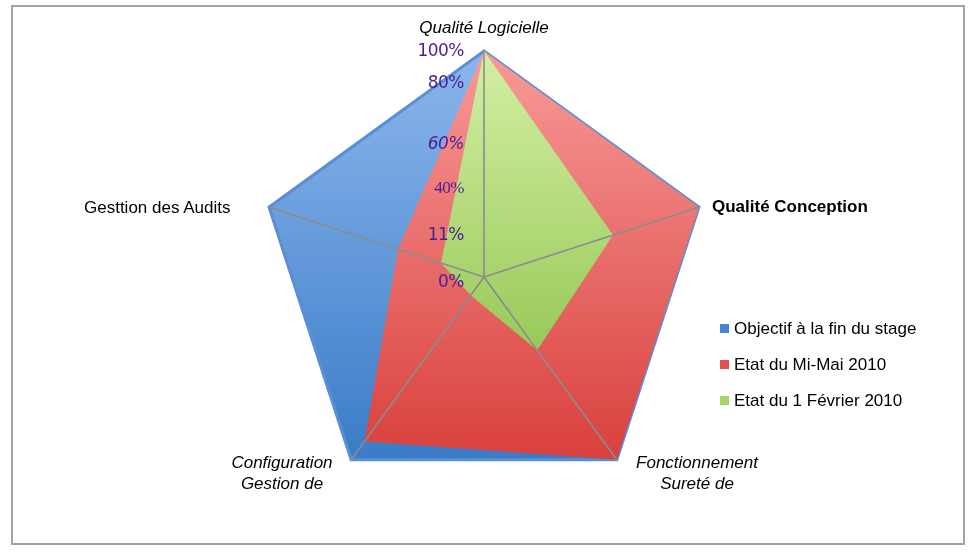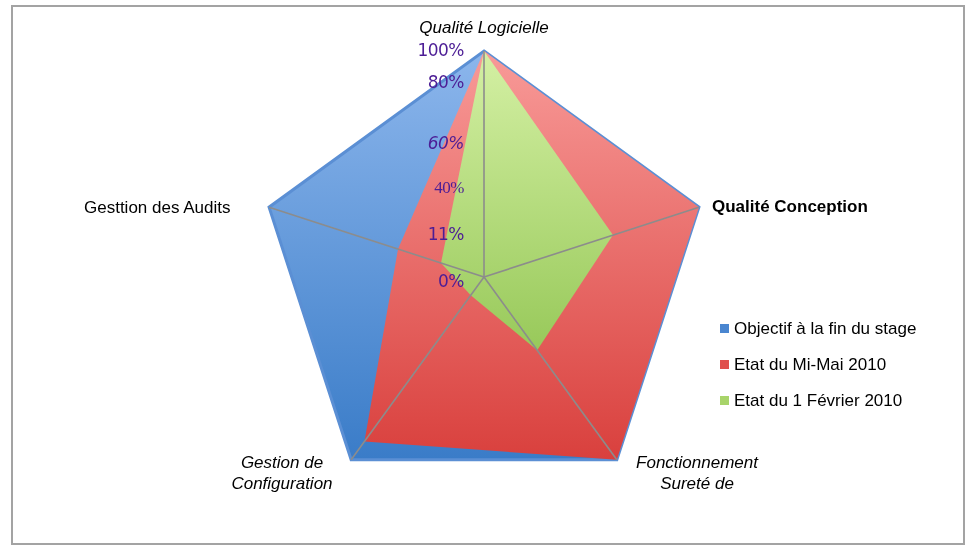--- a/index.html
+++ b/index.html
@@ -48,22 +48,22 @@
     </g>
 </svg>
 
 <div class="axis-label center" style="left:404px; top:17px; width:160px;">Qualité Logicielle</div>
 <div class="axis-label" style="left:712px; top:196px;font-weight:bold;">Qualité Conception</div>
 <div class="axis-label center" style="left:617px; top:452px; width:160px;">
   <div>Fonctionnement</div>
   <div>Sureté de</div>
 </div>
 <div class="axis-label center" style="left:202px; top:452px; width:160px;">
+  <div>Configuration</div>
   <div>Gestion de</div>
-  <div>Configuration</div>
 </div>
 <div class="axis-label" style="left:84px; top:197px;">Gesttion des Audits</div>
 
 <div class="tick" style="left:404px; top:40px;">100%</div>
 <div class="tick" style="left:404px; top:72px;">80%</div>
 <div class="tick" style="left:404px; top:133px;font-style:italic;">60%</div>
 <div class="tick" style="left:404px; top:178px;font-family:Liberation Serif, serif;">40%</div>
 <div class="tick" style="left:404px; top:224px;">11%</div>
 <div class="tick" style="left:404px; top:271px;">0%</div>
 

